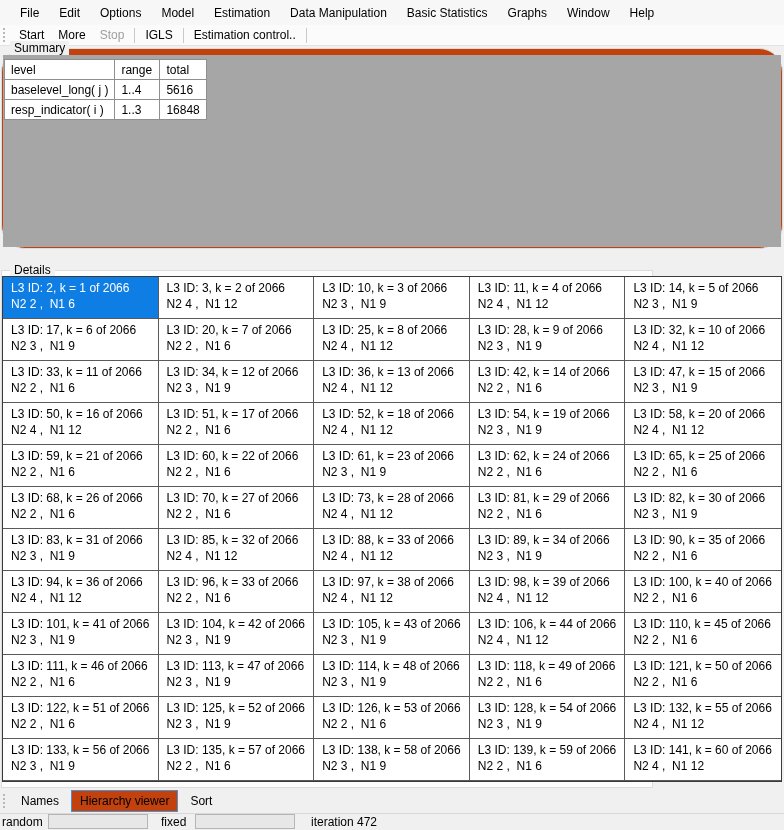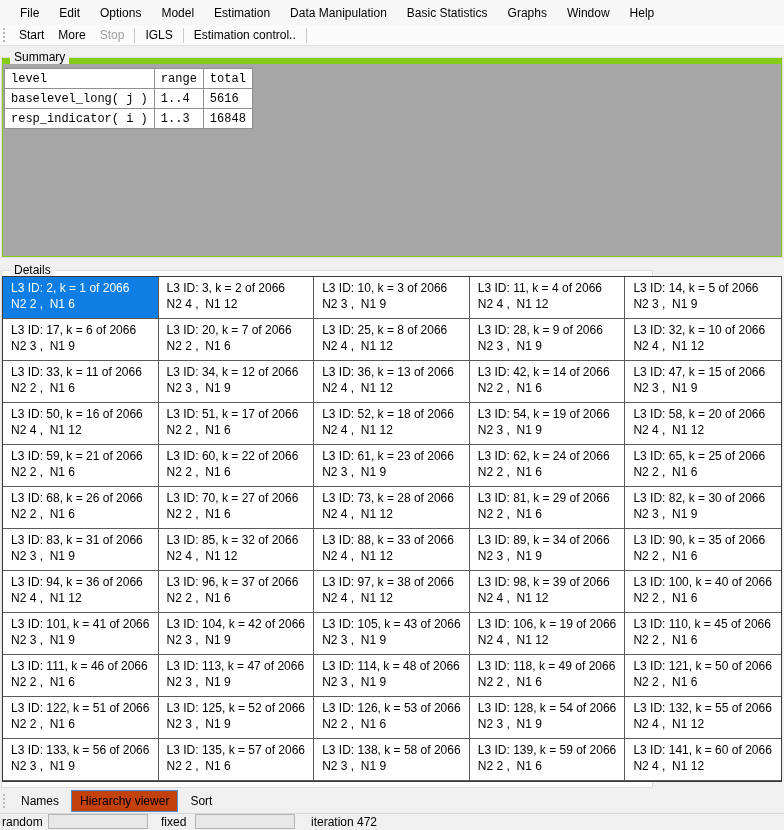--- a/index.html
+++ b/index.html
@@ -27,27 +27,27 @@
   .tb-btn { padding:2px 7px; white-space:nowrap; }
   .tb-btn.disabled { color:#9f9f9f; }
   .tb-sep { width:1px; height:15px; background:#c9c9c9; margin:0 3px; }
 
   
   .groupbox { position:absolute; border:1px solid #dcdcdc; }
   .group-label {
     position:absolute; top:-8px; left:8px; background:#f0f0f0;
     padding:0 4px; line-height:14px;
   }
-  .summary-box { top:57px; left:1px; width:782px; height:201px; background:#84cc16; }
+  .summary-box { top:48px; left:1px; width:782px; height:201px; background:#c2410c;border-radius:24px; }
   .summary-inner { position:absolute; top:6px; left:1px; right:1px; bottom:1px; background:#a6a6a6; }
 
   table.summary-table { border-collapse:collapse; margin:4px 0 0 1px; }
   .summary-table th, .summary-table td {
     border:1px solid #8f8f8f; background:#ffffff; font-weight:normal;
-    text-align:left; padding:1px 6px; height:20px; font-size:12px; white-space:nowrap;font-family:Liberation Mono, monospace;
+    text-align:left; padding:1px 6px; height:20px; font-size:12px; white-space:nowrap;
   }
   .summary-table .c-level { width:95px; }
   .summary-table .c-range { width:45px; }
   .summary-table .c-total { width:38px; }
   .summary-table td.sel { background:#0e7ee4; color:#fff; }
 
   .details-box { top:270px; left:1px; width:652px; height:518px; background:#fdfdfd; }
 
   
   .details-grid {
@@ -285,21 +285,21 @@
         </div>
         <div class="cell">
           <span class="l1">L3 ID: 90, k = 35 of 2066</span>
           <span class="l2">N2 2 ,  N1 6</span>
         </div>
         <div class="cell">
           <span class="l1">L3 ID: 94, k = 36 of 2066</span>
           <span class="l2">N2 4 ,  N1 12</span>
         </div>
         <div class="cell">
-          <span class="l1">L3 ID: 96, k = 37 of 2066</span>
+          <span class="l1">L3 ID: 96, k = 33 of 2066</span>
           <span class="l2">N2 2 ,  N1 6</span>
         </div>
         <div class="cell">
           <span class="l1">L3 ID: 97, k = 38 of 2066</span>
           <span class="l2">N2 4 ,  N1 12</span>
         </div>
         <div class="cell">
           <span class="l1">L3 ID: 98, k = 39 of 2066</span>
           <span class="l2">N2 4 ,  N1 12</span>
         </div>
@@ -313,21 +313,21 @@
         </div>
         <div class="cell">
           <span class="l1">L3 ID: 104, k = 42 of 2066</span>
           <span class="l2">N2 3 ,  N1 9</span>
         </div>
         <div class="cell">
           <span class="l1">L3 ID: 105, k = 43 of 2066</span>
           <span class="l2">N2 3 ,  N1 9</span>
         </div>
         <div class="cell">
-          <span class="l1">L3 ID: 106, k = 19 of 2066</span>
+          <span class="l1">L3 ID: 106, k = 44 of 2066</span>
           <span class="l2">N2 4 ,  N1 12</span>
         </div>
         <div class="cell">
           <span class="l1">L3 ID: 110, k = 45 of 2066</span>
           <span class="l2">N2 2 ,  N1 6</span>
         </div>
         <div class="cell">
           <span class="l1">L3 ID: 111, k = 46 of 2066</span>
           <span class="l2">N2 2 ,  N1 6</span>
         </div>

